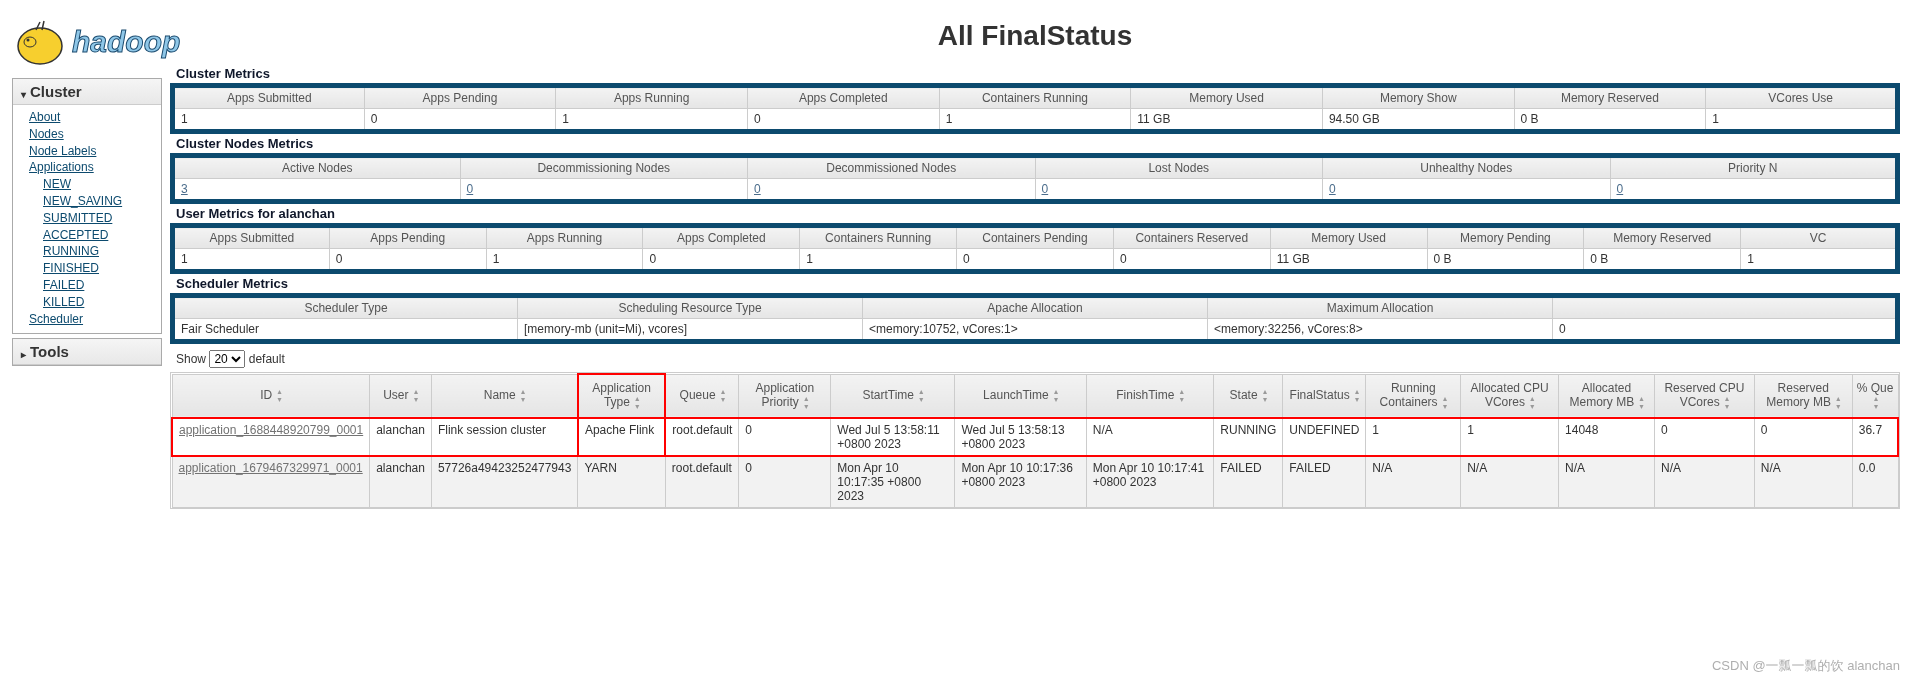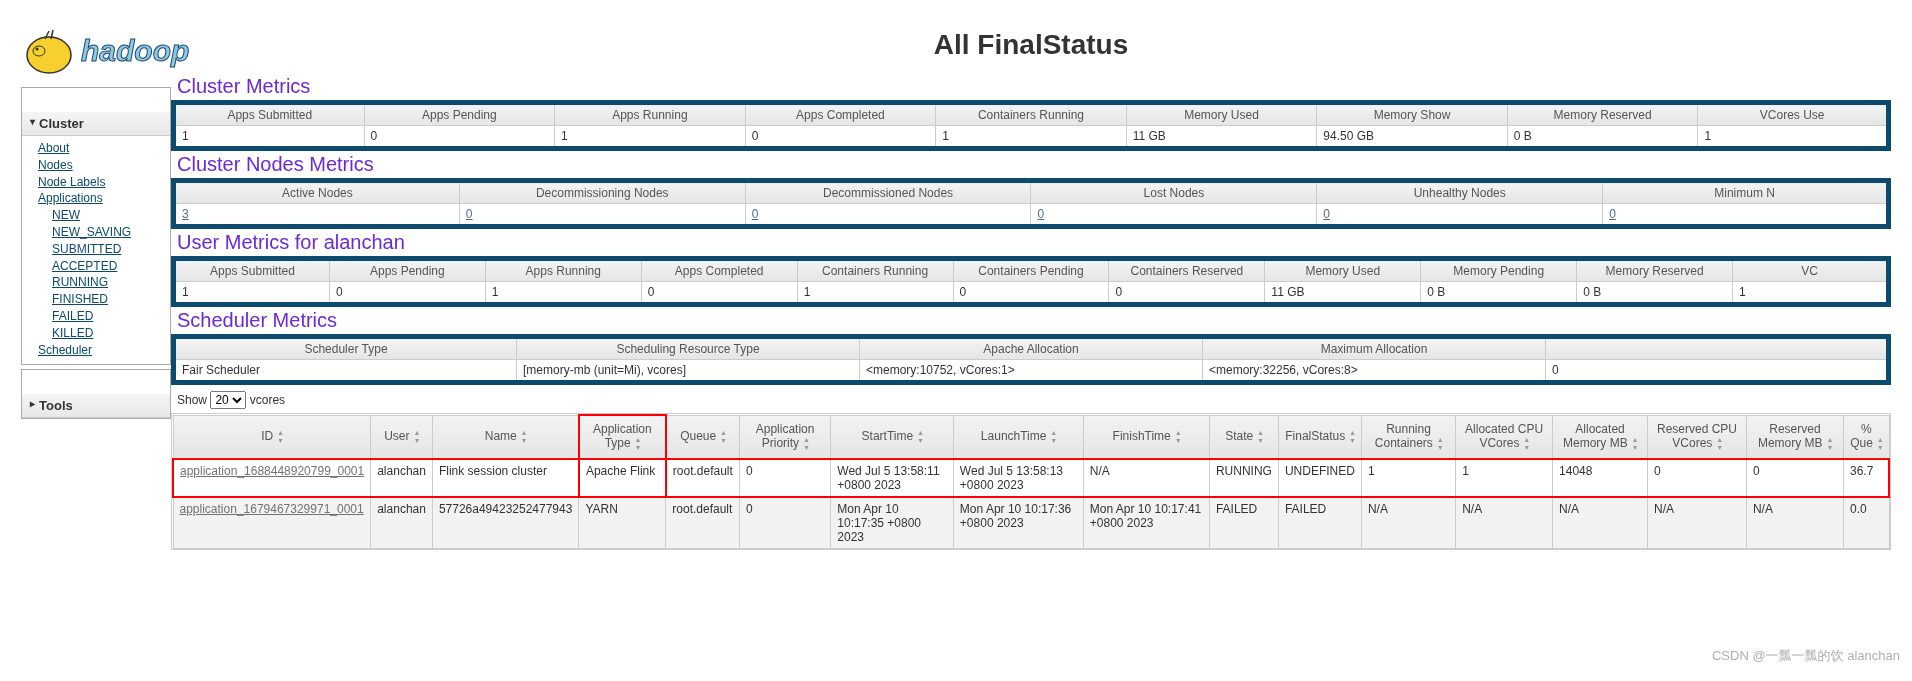--- a/index.html
+++ b/index.html
@@ -1,48 +1,48 @@
 <!DOCTYPE html>
 <html><head>
 <meta charset="utf-8">
 <style>
 * { box-sizing: border-box; margin: 0; padding: 0; }
 body { font-family: Arial, sans-serif; font-size: 12px; color: #333; background: #fff; }
-.container { display: flex; padding: 21px; }
+.container { display: flex; padding: 12px; gap: 8px; }
 .sidebar { width: 150px; flex-shrink: 0; }
 .main { flex: 1; min-width: 0; overflow: hidden; }
 .logo-area { margin-bottom: 6px; }
 .logo-area svg { display: block; }
 .side-box { border: 1px solid #aaa; margin-bottom: 4px; }
-.side-head { background: linear-gradient(#f5f5f5,#e8e8e8); padding: 4px 8px; font-weight: bold; font-size: 13px; border-bottom: 1px solid #ccc; display: flex; align-items: flex-start; cursor: pointer; margin-top: 24px; }
+.side-head { background: linear-gradient(#f5f5f5,#e8e8e8); padding: 4px 8px; font-weight: bold; font-size: 15px; border-bottom: 1px solid #ccc; display: flex; align-items: flex-end; cursor: pointer; }
 .side-head::before { content: "▸"; margin-right: 4px; font-size: 10px; }
 .side-head.open::before { content: "▾"; }
 .side-body { padding: 4px 6px 6px 16px; }
 .side-body a { display: block; color: #0c4a6e; text-decoration: underline; font-size: 12px; line-height: 1.4; }
 .side-sub { margin-left: 14px; }
 .page-title { text-align: center; font-size: 28px; font-weight: bold; margin: 8px 0 14px; }
-.section-title { font-size: 20px; color: #6d28d9; margin: 2px 0 2px 6px; }
+.section-title { font-size: 13px; color: #0f172a; margin: 2px 0 2px 6px; font-weight: bold; }
 .metrics-table { width: 100%; border-collapse: collapse; border: 5px solid #0c4a6e; table-layout: fixed; }
 .metrics-table th { background: linear-gradient(#f3f3f3,#e5e5e5); font-weight: normal; font-size: 12px; padding: 3px 6px; border: 1px solid #ccc; text-align: center; color: #555; }
 .metrics-table td { padding: 3px 6px; border: 1px solid #ccc; font-size: 12px; text-align: left; }
 .metrics-table td a { color: #4b6d8c; text-decoration: underline; }
 .show-bar { margin: 6px 0 4px 6px; font-size: 12px; }
 .show-bar select { font-size: 12px; }
 .apps-wrap { border: 1px solid #ccc; overflow-x: auto; }
 .apps-table { width: 100%; border-collapse: collapse; font-size: 12px; }
 .apps-table th { background: linear-gradient(#f3f3f3,#e5e5e5); padding: 6px 4px; border: 1px solid #ccc; font-weight: normal; color: #555; position: relative; vertical-align: middle; text-align: center; }
 .apps-table th .sort { font-size: 8px; line-height: 8px; display: inline-block; vertical-align: middle; color: #999; margin-left: 2px; }
 .apps-table td { padding: 4px 6px; border: 1px solid #ccc; vertical-align: top; }
 .apps-table tr.alt td { background: #f2f2f2; }
 .apps-table td a { color: #737373; text-decoration: underline; }
 .hl-row td { border-top: 2px solid #f00 !important; border-bottom: 2px solid #f00 !important; }
 .hl-row td:first-child { border-left: 2px solid #f00 !important; }
 .hl-row td:last-child { border-right: 2px solid #f00 !important; }
 .hl-cell { border: 2px solid #f00 !important; }
-.watermark { position: fixed; right: 12px; bottom: 16px; color: rgba(120,120,120,0.6); font-size: 13px; }
+.watermark { position: fixed; right: 12px; bottom: 6px; color: rgba(120,120,120,0.6); font-size: 13px; }
 </style>
 </head>
 <body>
 
 <div class="container">
   <div class="sidebar">
     <div class="logo-area">
       <svg width="230" height="60" viewBox="0 0 230 60">
         <ellipse cx="28" cy="34" rx="22" ry="18" fill="#f7cf2e" stroke="#333" stroke-width="1.5"></ellipse>
         <ellipse cx="18" cy="30" rx="6" ry="5" fill="#f7cf2e" stroke="#333" stroke-width="1"></ellipse>
@@ -117,21 +117,21 @@
 
     <div class="section-title">Cluster Nodes Metrics</div>
     <table class="metrics-table">
         <thead>
           <tr id="cn-h">
             <th>Active Nodes</th>
             <th>Decommissioning Nodes</th>
             <th>Decommissioned Nodes</th>
             <th>Lost Nodes</th>
             <th>Unhealthy Nodes</th>
-            <th>Minimum N</th>
+            <th>Priority N</th>
           </tr>
         </thead>
         <tbody>
           <tr id="cn-v">
             <td><a href="#">3</a></td>
             <td><a href="#">0</a></td>
             <td><a href="#">0</a></td>
             <td><a href="#">0</a></td>
             <td><a href="#">0</a></td>
             <td><a href="#">0</a></td>
@@ -191,21 +191,21 @@
             <td>&lt;memory:10752, vCores:1&gt;</td>
             <td>&lt;memory:32256, vCores:8&gt;</td>
             <td>0</td>
           </tr>
         </tbody>
       </table>
 
     <div class="show-bar">
       <span>Show</span>
       <select><option>20</option></select>
-      <span>vcores</span>
+      <span>default</span>
     </div>
 
     <div class="apps-wrap">
       <table class="apps-table">
         <thead>
             <tr id="apps-h">
               <th>ID <span class="sort">▴<br>▾</span></th>
               <th>User <span class="sort">▴<br>▾</span></th>
               <th>Name <span class="sort">▴<br>▾</span></th>
               <th class="hl-cell">Application Type <span class="sort">▴<br>▾</span></th>

